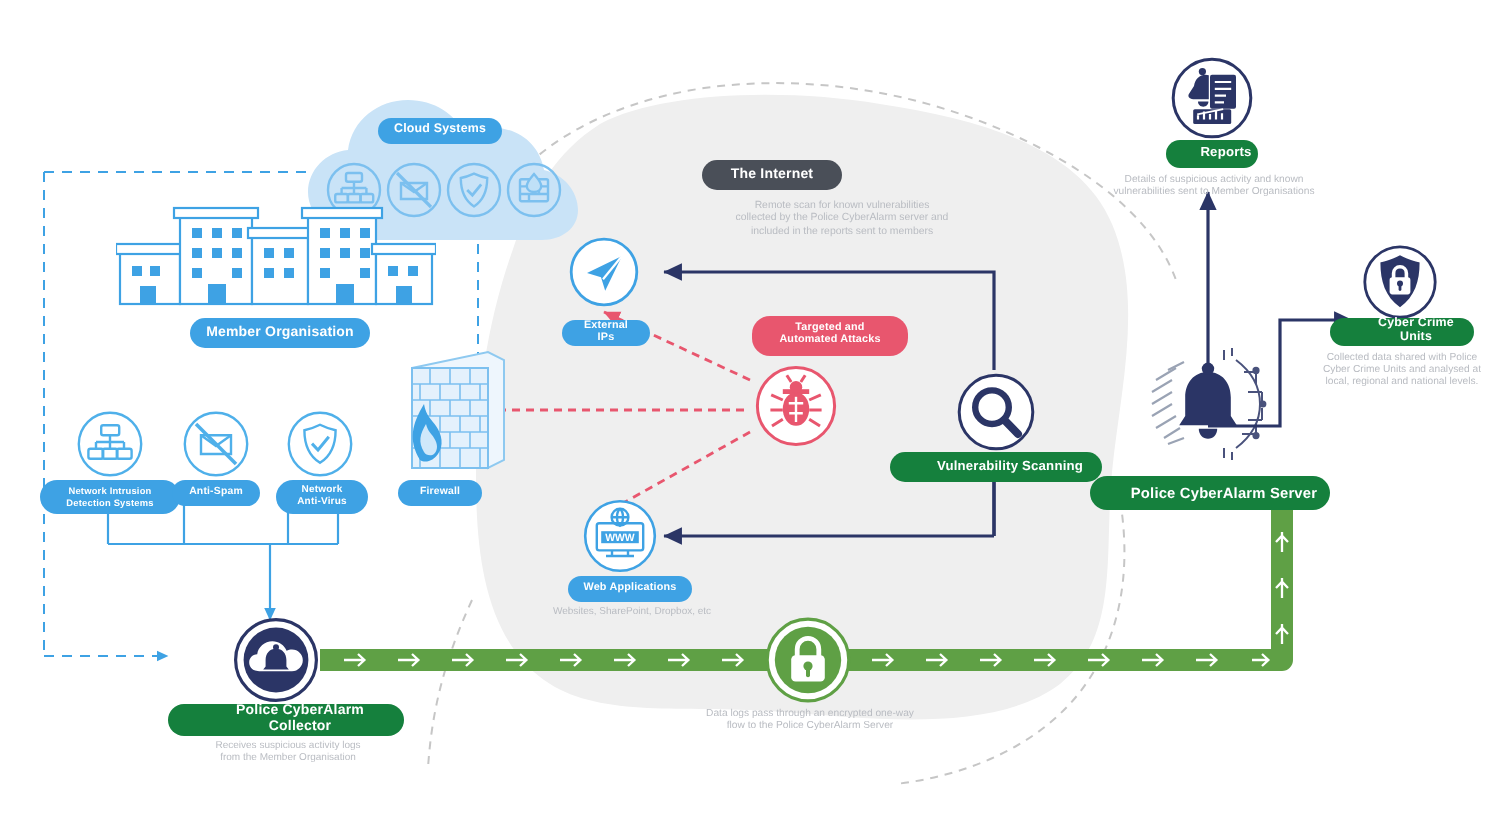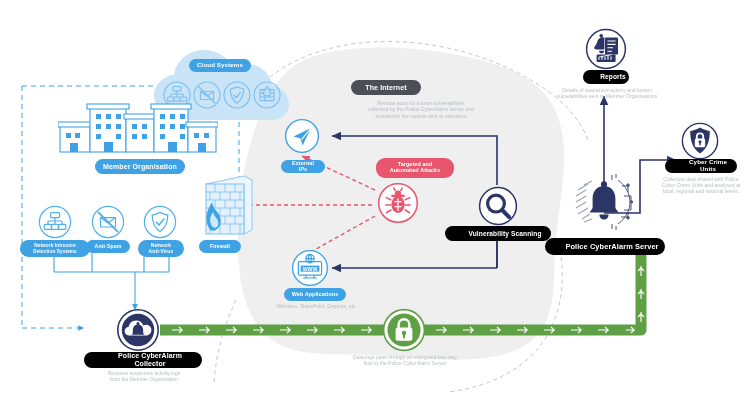--- a/index.html
+++ b/index.html
@@ -3,21 +3,21 @@
 <meta charset="utf-8">
 <style>
   html,body{margin:0;padding:0;background:#ffffff;}
   body{width:750px;height:415px;font-family:"Liberation Sans",sans-serif;overflow:hidden;}
   #stage{position:relative;width:750px;height:415px;background:#fff;}
   svg.layer{position:absolute;left:0;top:0;width:750px;height:415px;}
   .pill{position:absolute;border-radius:9px;color:#fff;text-align:center;
         display:flex;align-items:center;justify-content:center;line-height:1.08;
         font-weight:600;letter-spacing:.1px;box-sizing:border-box;padding:2px 6px;}
   .pill.blue{background:#3ea2e4;}
-  .pill.navy{background:#000000;padding-left:20px;}
+  .pill.navy{background:#15803d;padding-left:20px;}
   .pill.red{background:#e8566e;}
   .pill.dark{background:#4a4f58;}
   .cap{position:absolute;color:#b9bcc2;text-align:center;line-height:1.22;font-size:5.1px;}
   .ico{position:absolute;}
   .lbl{position:absolute;}
   #stage *{box-sizing:border-box;}
 </style>
 </head>
 <body>
 

